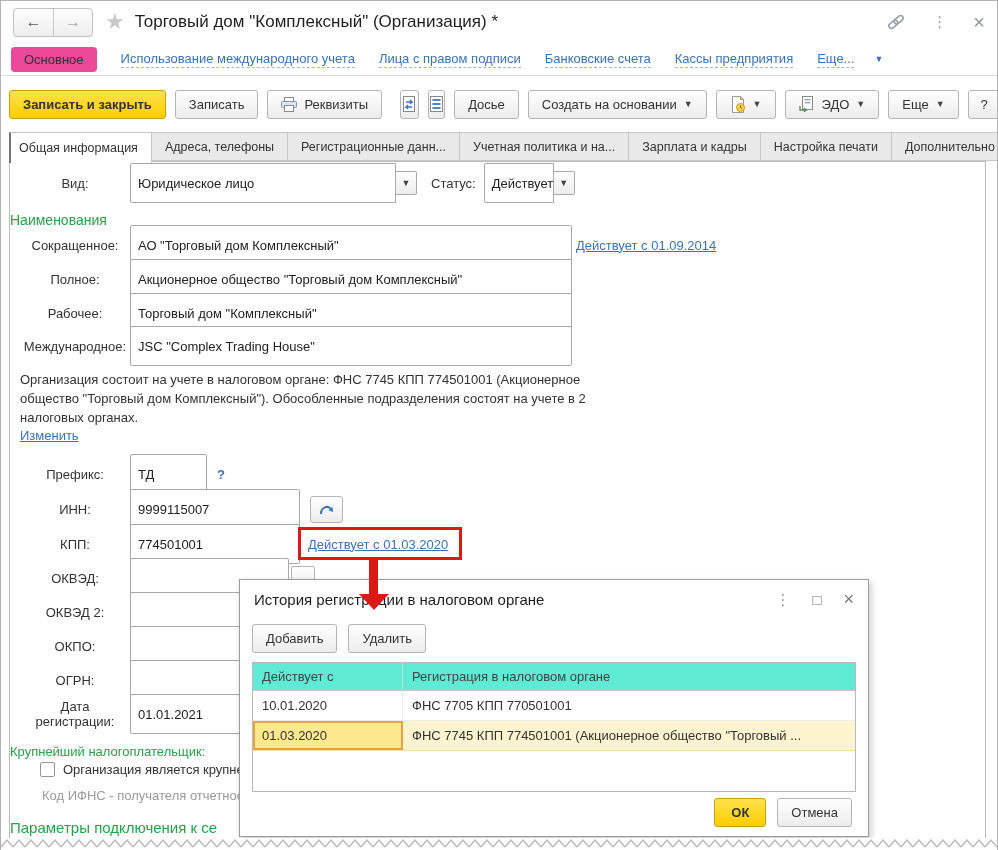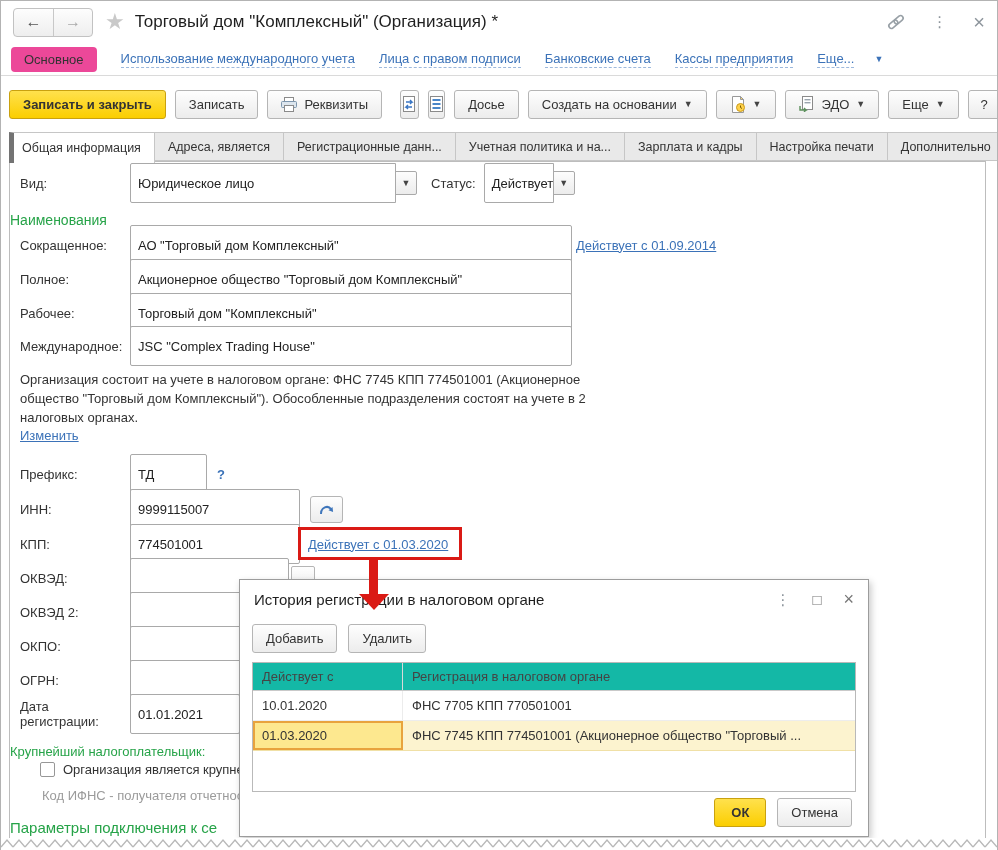--- a/index.html
+++ b/index.html
@@ -41,27 +41,27 @@
   .btn-primary { background:linear-gradient(#ffe14d,#fbce00); border-color:#c9a10f; font-weight:bold; }
   .iconbtn { width:33px; padding:0; justify-content:center; }
   .sp { width:40px; }
   .tbr { margin-left:auto; display:flex; gap:9px; }
 
   
   .tabs { position:absolute; top:131px; left:8px; height:30px; display:flex; z-index:3; }
   .tab { padding:0 13px; display:flex; align-items:center; height:29px; background:#e9e9e9;
          border:1px solid #c6c6c6; border-left:none; font-size:12.5px; color:#333;
          cursor:pointer; white-space:nowrap; }
-  .tab:first-child { border-left:5px solid #737373;padding-left:8px; }
+  .tab:first-child { border-left:2px solid #737373;padding-left:8px; }
   .tab.active { background:#fff; height:31px; border-bottom:none; }
 
   
   .panel { position:absolute; top:160px; left:8px; width:977px; bottom:8px;
            border:1px solid #bdbdbd; border-bottom:none; background:#fff; z-index:1; }
-  .row { position:absolute; left:10px; display:flex; align-items:center; height:26px; }
+  .row { position:absolute; left:10px; display:flex; align-items:center; height:26px;text-align:center; }
   .lbl { width:110px; flex:none; color:#333; }
   .input { height:40px; border:1px solid #a9a9a9; border-radius:2px; padding:0 7px;
            display:flex; align-items:center; background:#fff; color:#222; white-space:nowrap; overflow:hidden; }
   .combo-dd { width:22px; height:24px; margin-left:-1px; border:1px solid #a9a9a9; border-radius:0 2px 2px 0;
               background:linear-gradient(#fdfdfd,#ececec); display:flex; align-items:center;
               justify-content:center; cursor:pointer; }
   .w-vid { width:266px; border-radius:2px 0 0 2px; }
   .w-status { width:70px; border-radius:2px 0 0 2px; }
   .w-name { width:442px; }
   .w-pfx { width:77px; }
@@ -104,21 +104,21 @@
 
   
   .dialog { position:absolute; left:238px; top:578px; width:630px; height:258px; background:#fff;
             border:1px solid #9c9c9c; box-shadow:2px 3px 7px rgba(0,0,0,.22); z-index:10; }
   .dlg-title { position:absolute; left:14px; top:11px; font-size:15px; font-weight:normal; color:#1f1f1f; }
   .dlg-icons { position:absolute; right:14px; top:10px; display:flex; gap:22px; align-items:center; color:#777; }
   .dlg-ic { cursor:pointer; font-size:15px; line-height:1; }
   .dlg-toolbar { position:absolute; left:12px; top:44px; display:flex; gap:11px; }
   .dlg-table { position:absolute; left:12px; top:82px; width:604px; height:130px;
                border:1px solid #b9b9b9; background:#fff; overflow:hidden; }
-  .t-head { display:flex; height:28px; background:#14b8a6; border-bottom:1px solid #c9c9c9;
+  .t-head { display:flex; height:28px; background:#5eead4; border-bottom:1px solid #c9c9c9;
             align-items:stretch; color:#444; }
   .t-c1 { width:150px; flex:none; padding:0 9px; display:flex; align-items:center;
           border-right:1px solid #d9d9d9; }
   .t-c2 { flex:1; padding:0 9px; display:flex; align-items:center; overflow:hidden; white-space:nowrap; }
   .t-row { display:flex; height:30px; align-items:stretch; border-bottom:1px solid #ededed;
            cursor:pointer; }
   .t-row .t-c1 { border-right:1px solid #ececec; }
   .t-row.sel { background:#fcf3cf; border-bottom-color:#f0e0a6; }
   .t-row.sel .t-c1 { background:#fde88f; outline:2px solid #e8a33d; outline-offset:-2px; }
   .dlg-footer { position:absolute; right:16px; bottom:9px; display:flex; gap:11px; }
@@ -230,21 +230,21 @@
         <span class="caret">▼</span>
       </div>
       <div class="btn iconbtn">
           <span>?</span>
         </div>
     </div>
   </div>
 
   <div class="tabs">
     <div class="tab active">Общая информация</div>
-    <div class="tab">Адреса, является</div>
+    <div class="tab">Адреса, телефоны</div>
     <div class="tab">Регистрационные данн...</div>
     <div class="tab">Учетная политика и на...</div>
     <div class="tab">Зарплата и кадры</div>
     <div class="tab">Настройка печати</div>
     <div class="tab">Дополнительно</div>
   </div>
 
   <div class="panel">
 
     <div class="row r-vid">

